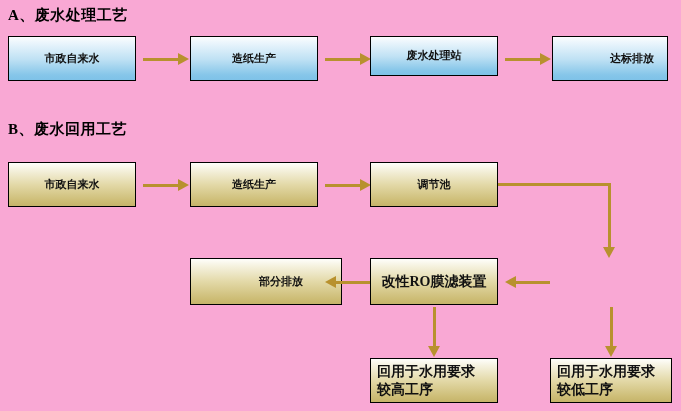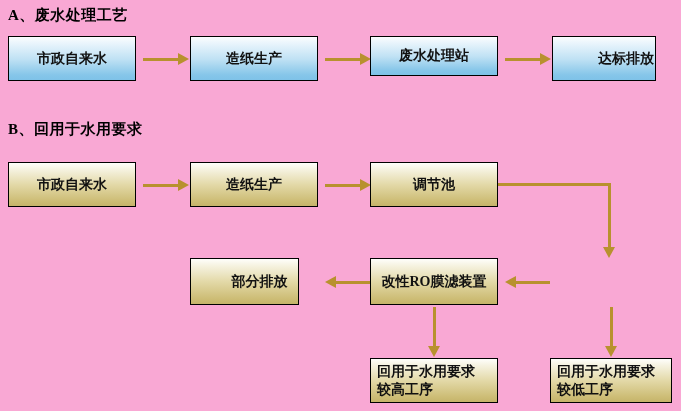--- a/index.html
+++ b/index.html
@@ -27,21 +27,21 @@
     letter-spacing: 0.5px;
   }
   .node {
     position: absolute;
     box-sizing: border-box;
     border: 1px solid #000000;
     display: flex;
     align-items: center;
     justify-content: center;
     font-family: "Liberation Serif", "DejaVu Serif", serif;
-    font-size: 14px;
+    font-size: 11px;
     font-weight: bold;
     color: #111111;
     text-align: center;
     line-height: 1.22;
     white-space: pre-line;
   }
   .node.blue {
     background: linear-gradient(to bottom, #fbfdfe 0%, #eaf5fc 14%, #bfe1f4 52%, #86c6e9 88%, #7ec2e8 100%);
   }
   .node.gold {
@@ -147,23 +147,23 @@
     <span class="head"></span>
   </div>
 
   <div class="node blue" style="left:370px; top:36px; width:128px; height:40px;">废水处理站</div>
 
   <div class="arrow-h right" style="left:505px; top:59px; width:46px;">
     <span class="shaft" style="width:35px;"></span>
     <span class="head"></span>
   </div>
 
-  <div class="node blue" style="left:552px; top:36px; width:104px; height:45px;padding-left:44px;">达标排放</div>
-
-  <div class="section-title" style="left:8px; top:120px;">B、回用于水用要求</div>
+  <div class="node blue" style="left:552px; top:36px; width:116px; height:45px;padding-left:44px;">达标排放</div>
+
+  <div class="section-title" style="left:8px; top:120px;">B、废水回用工艺</div>
 
   <div class="node gold" style="left:8px; top:162px; width:128px; height:45px;">市政自来水</div>
 
   <div class="arrow-h right" style="left:143px; top:185px; width:46px;">
     <span class="shaft" style="width:35px;"></span>
     <span class="head"></span>
   </div>
 
   <div class="node gold" style="left:190px; top:162px; width:128px; height:45px;">造纸生产</div>
 
@@ -173,21 +173,21 @@
   </div>
 
   <div class="node gold" style="left:370px; top:162px; width:128px; height:45px;text-align:center;">调节池</div>
 
   <div class="elbow" style="left:498px; top:183px; width:116px; height:78px;">
     <span class="seg-h" style="left:0; top:0; width:113px;"></span>
     <span class="seg-v" style="left:110px; top:0; height:64px;"></span>
     <span class="head" style="left:105px; top:64px;"></span>
   </div>
 
-  <div class="node gold" style="left:190px; top:258px; width:109px; height:47px;padding-left:30px;">部分排放</div>
+  <div class="node gold" style="left:190px; top:258px; width:152px; height:47px;padding-left:30px;">部分排放</div>
 
   <div class="arrow-h left" style="left:325px; top:282px; width:45px;">
     <span class="shaft" style="left:10px; width:35px;"></span>
     <span class="head"></span>
   </div>
 
   <div class="node gold small" style="left:370px; top:258px; width:128px; height:47px;">改性RO膜滤装置</div>
 
   <div class="arrow-h left" style="left:505px; top:282px; width:45px;">
     <span class="shaft" style="left:10px; width:35px;"></span>

